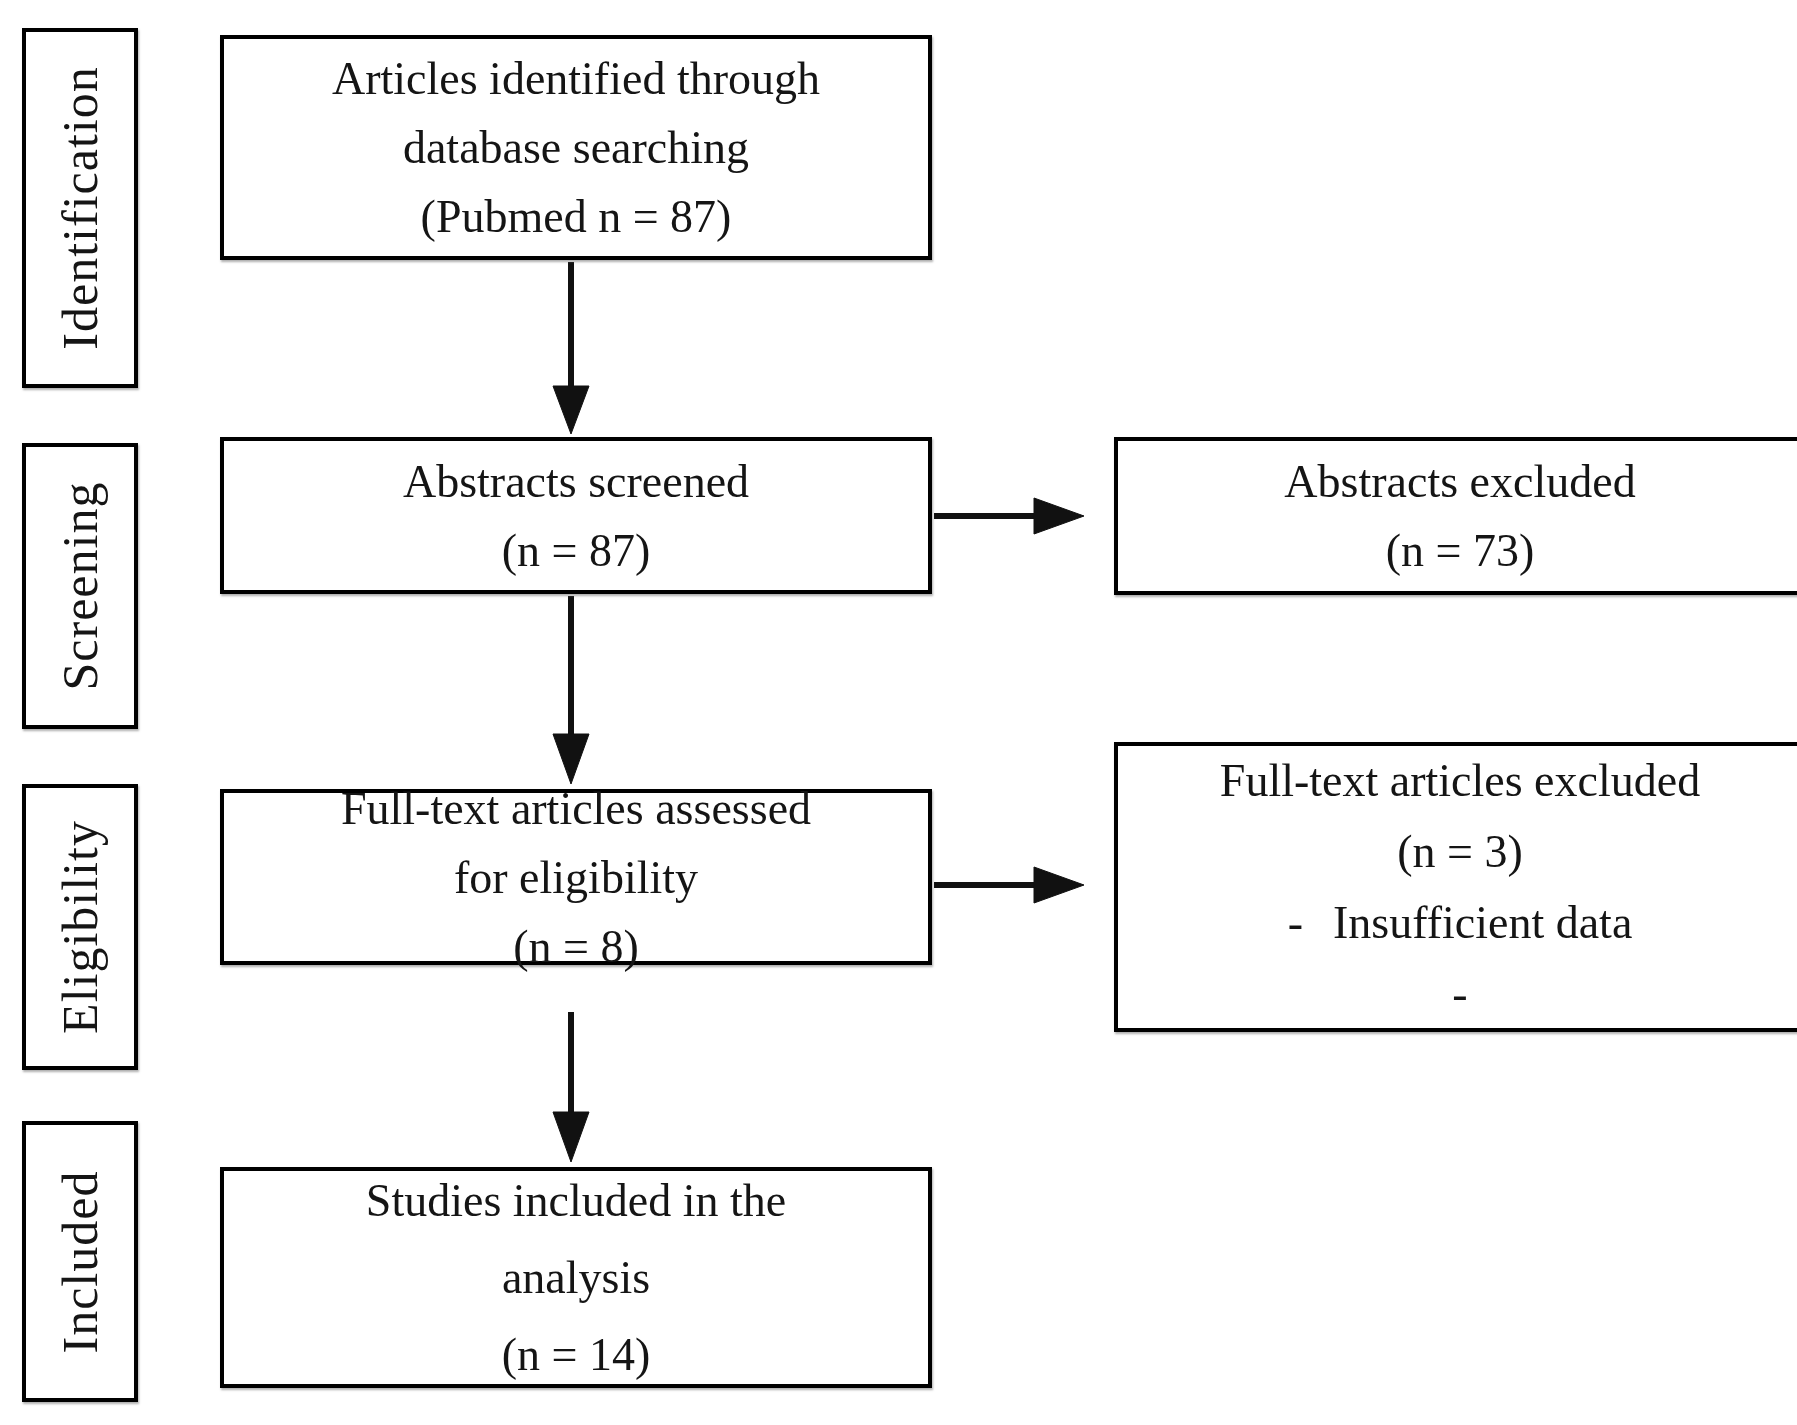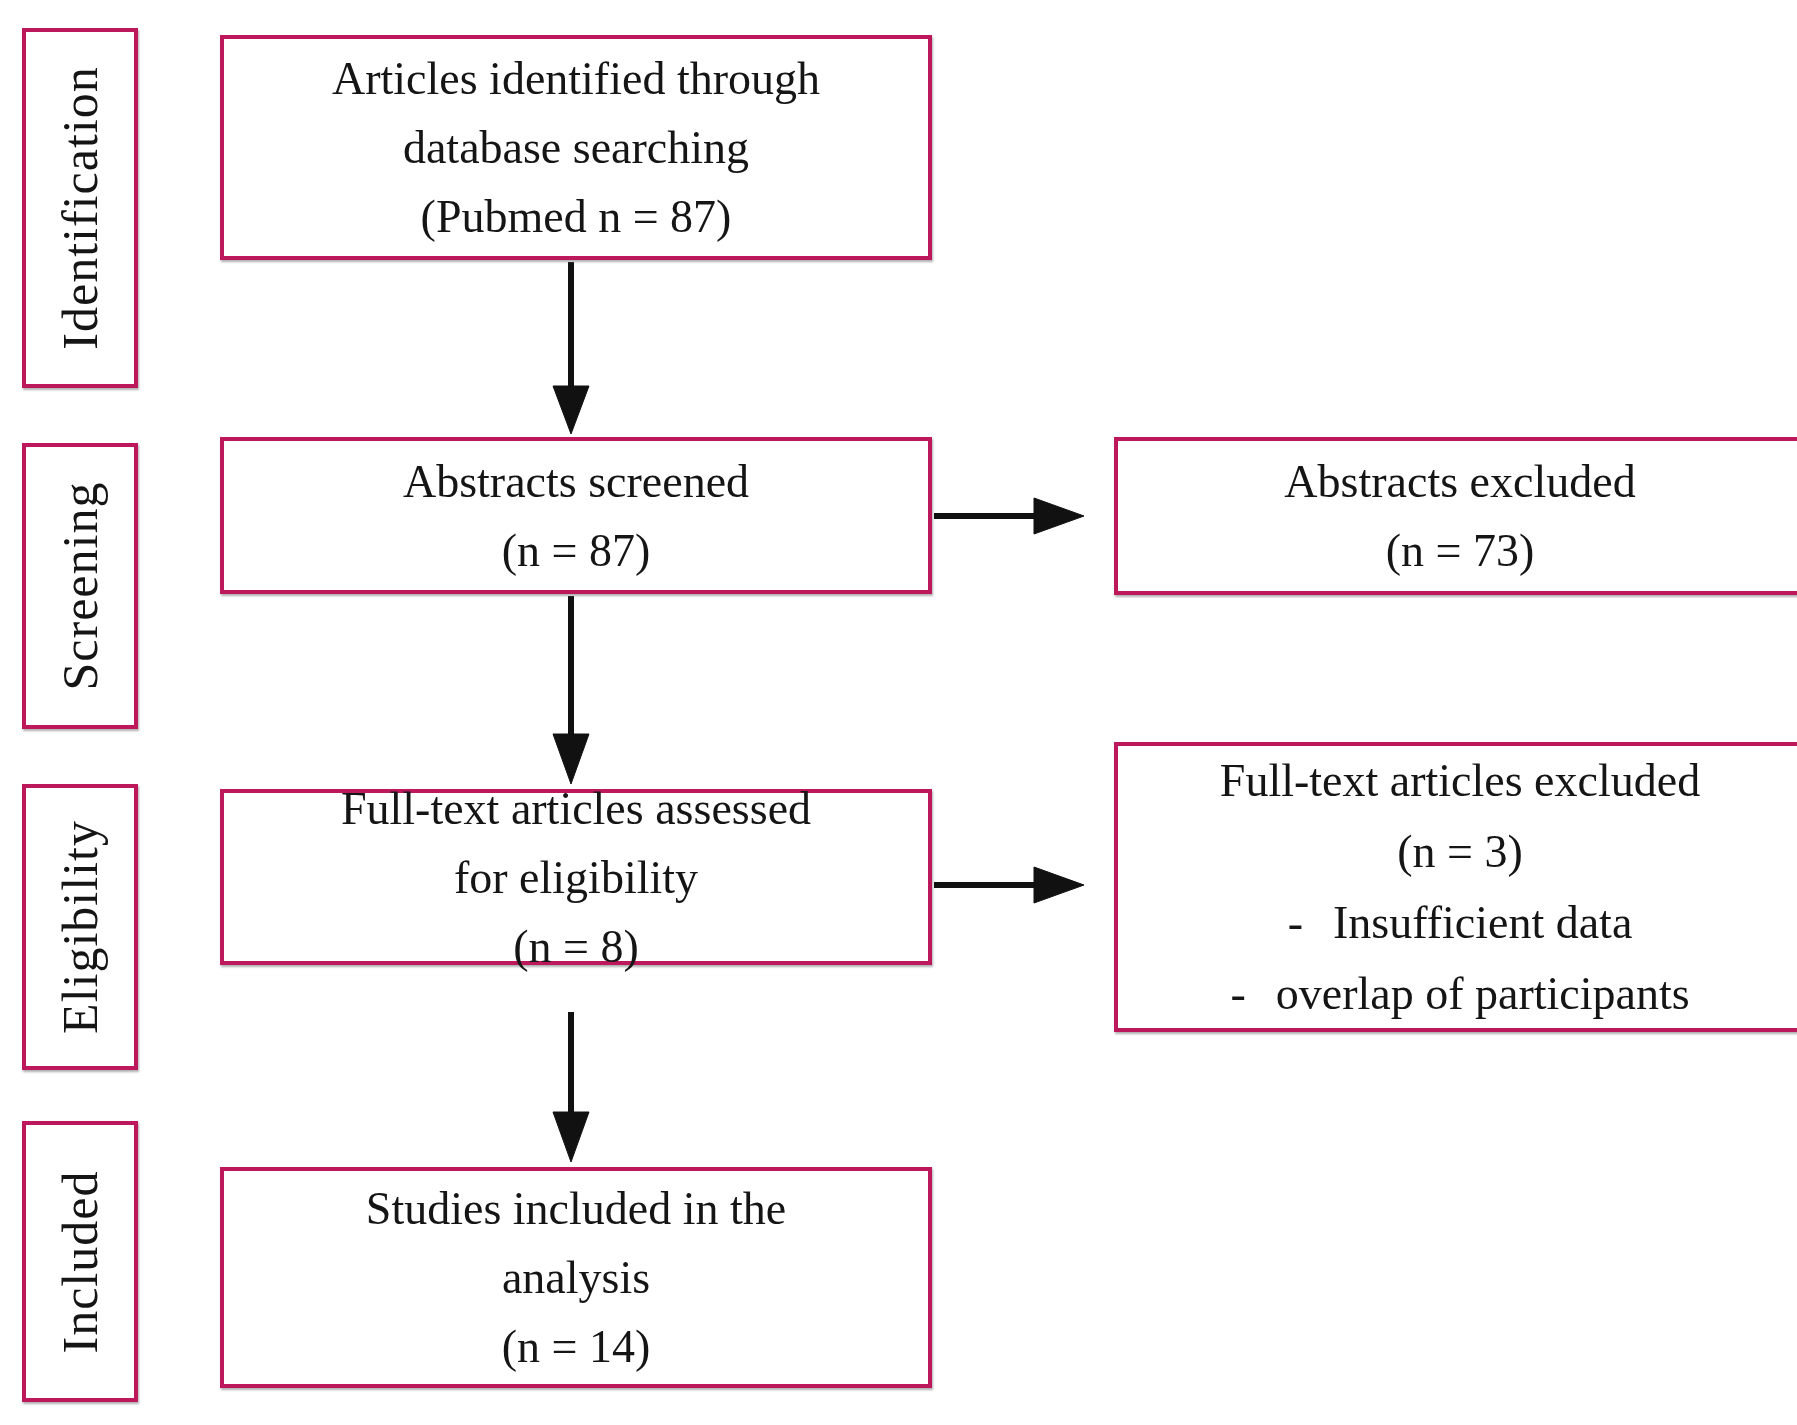--- a/index.html
+++ b/index.html
@@ -12,21 +12,21 @@
     width: 1797px;
     height: 1425px;
     background: #ffffff;
     font-family: "Liberation Serif", "DejaVu Serif", serif;
     color: #151515;
     overflow: hidden;
   }
   .box {
     position: absolute;
     box-sizing: border-box;
-    border: 4px solid #be185d;
+    border: 4px solid #000000;
     background: #ffffff;
     display: flex;
     flex-direction: column;
     align-items: center;
     justify-content: center;
     text-align: center;
     box-shadow: 1px 2px 2px rgba(110,110,110,0.55);
   }
   .flow-box {
     left: 220px;
@@ -125,37 +125,36 @@
     <div class="line">Abstracts screened</div>
     <div class="line">(n = 87)</div>
   </div>
 
   <div class="box flow-box" style="top:789px; height:176px;">
     <div class="line">Full-text articles assessed</div>
     <div class="line">for eligibility</div>
     <div class="line">(n = 8)</div>
   </div>
 
-  <div class="box flow-box" style="top:1167px; height:221px;">
+  <div class="box flow-box" style="top:1167px; height:221px;gap:8px;">
     <div class="line">Studies included in the</div>
     <div class="line">analysis</div>
     <div class="line">(n = 14)</div>
   </div>
 
   <div class="box excl-box" style="top:437px; height:158px;">
     <div class="line">Abstracts excluded</div>
     <div class="line">(n = 73)</div>
   </div>
 
   <div class="box excl-box" style="top:742px; height:290px;justify-content:space-between;">
     <div class="line">Full-text articles excluded</div>
     <div class="line">(n = 3)</div>
     <div class="bullet-row">
       <span>-</span>
       <span>Insufficient data</span>
     </div>
     <div class="bullet-row">
       <span>-</span>
-      <span>overlap of participants</span>
     </div>
   </div>
 
 </div>
 
 </body></html>

